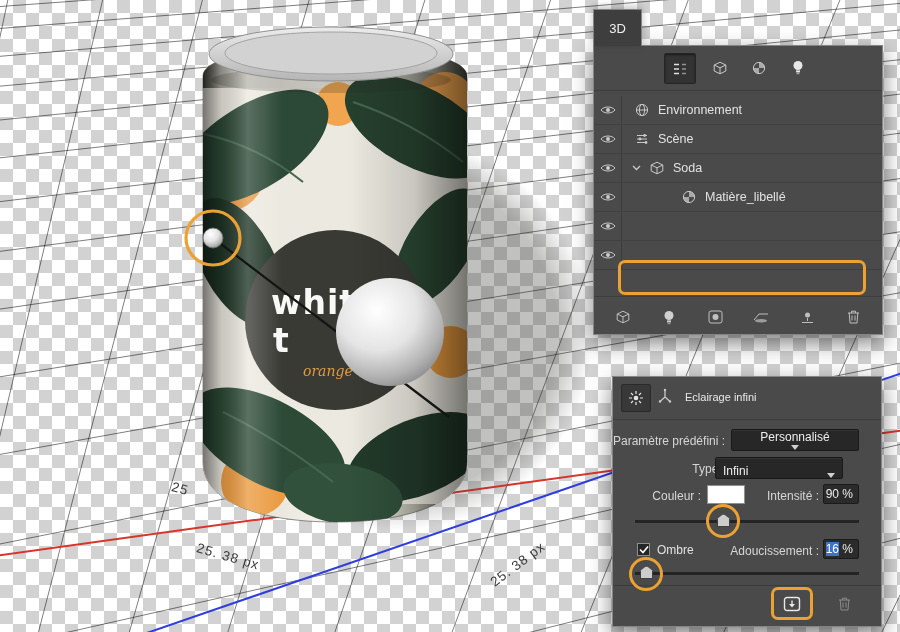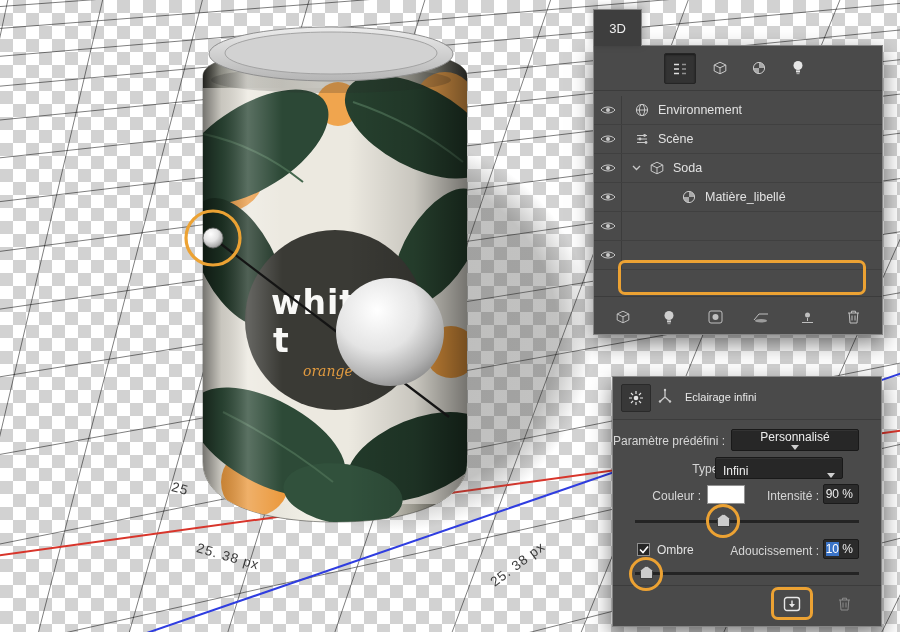--- a/index.html
+++ b/index.html
@@ -407,21 +407,21 @@
     <div class="annc" style="left:93px;top:127px;width:34px;height:34px;"></div>
 
     <span class="checkbox" style="left:24px;top:166px;">
       <svg width="10" height="9" viewBox="0 0 10 9">
           <path d="M1 4.5L4 7.5L9 1.5" stroke="#ffffff" stroke-width="1.6" fill="none"></path>
         </svg>
     </span>
     <div class="abs" style="left:44px;top:166px;font-size:12px;color:#e2e2e2;">Ombre</div>
     <div class="plabel" style="left:100px;top:167px;width:106px;">Adoucissement :</div>
     <div class="ps-field" style="left:210px;top:162px;width:36px;">
-      <span class="selblue">10</span><span> %</span>
+      <span class="selblue">16</span><span> %</span>
     </div>
 
     <div class="track" style="left:22px;top:195px;width:224px;">
       <span class="thumb" style="left:5px;"></span>
     </div>
     <div class="annc" style="left:16px;top:180px;width:34px;height:34px;"></div>
 
     <div class="hsep" style="top:208px;"></div>
     <div class="abs tbtn" style="left:164px;top:214px;width:30px;height:26px;">
       <svg width="18" height="16" viewBox="0 0 18 16">

